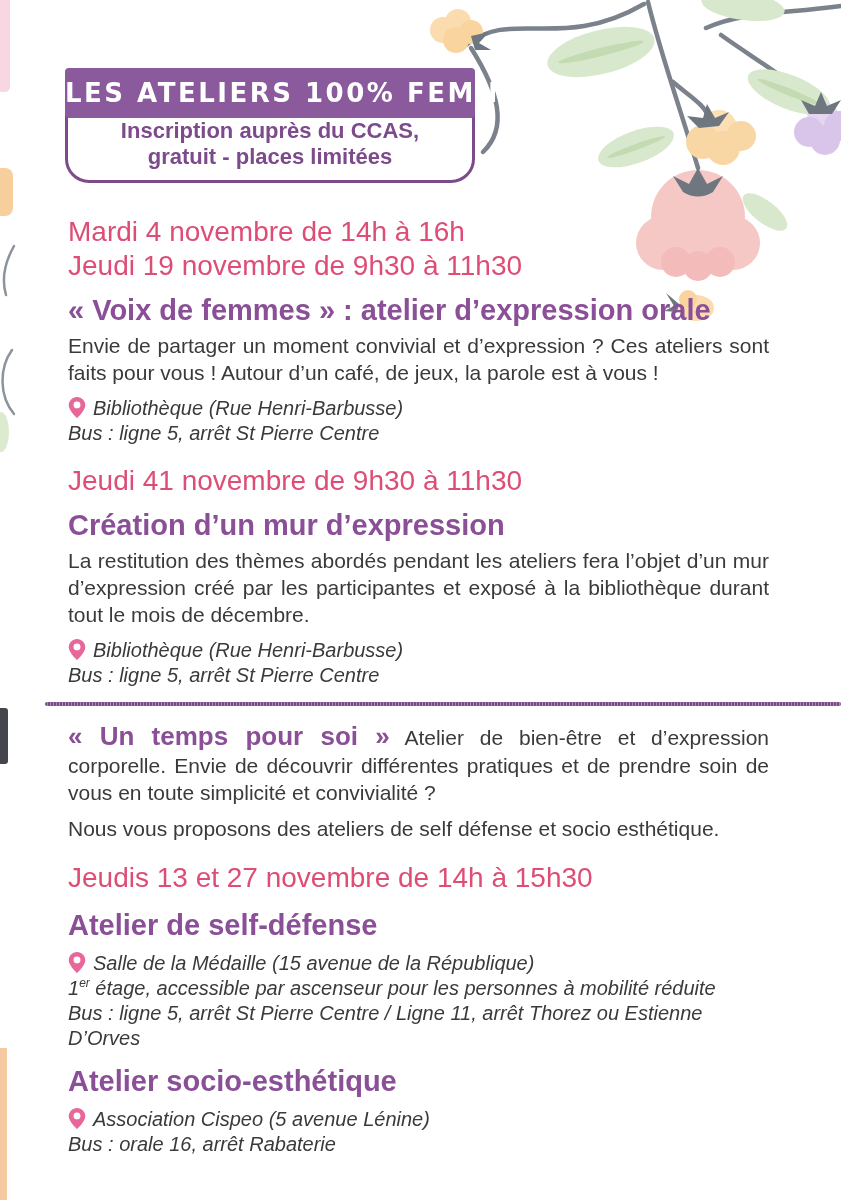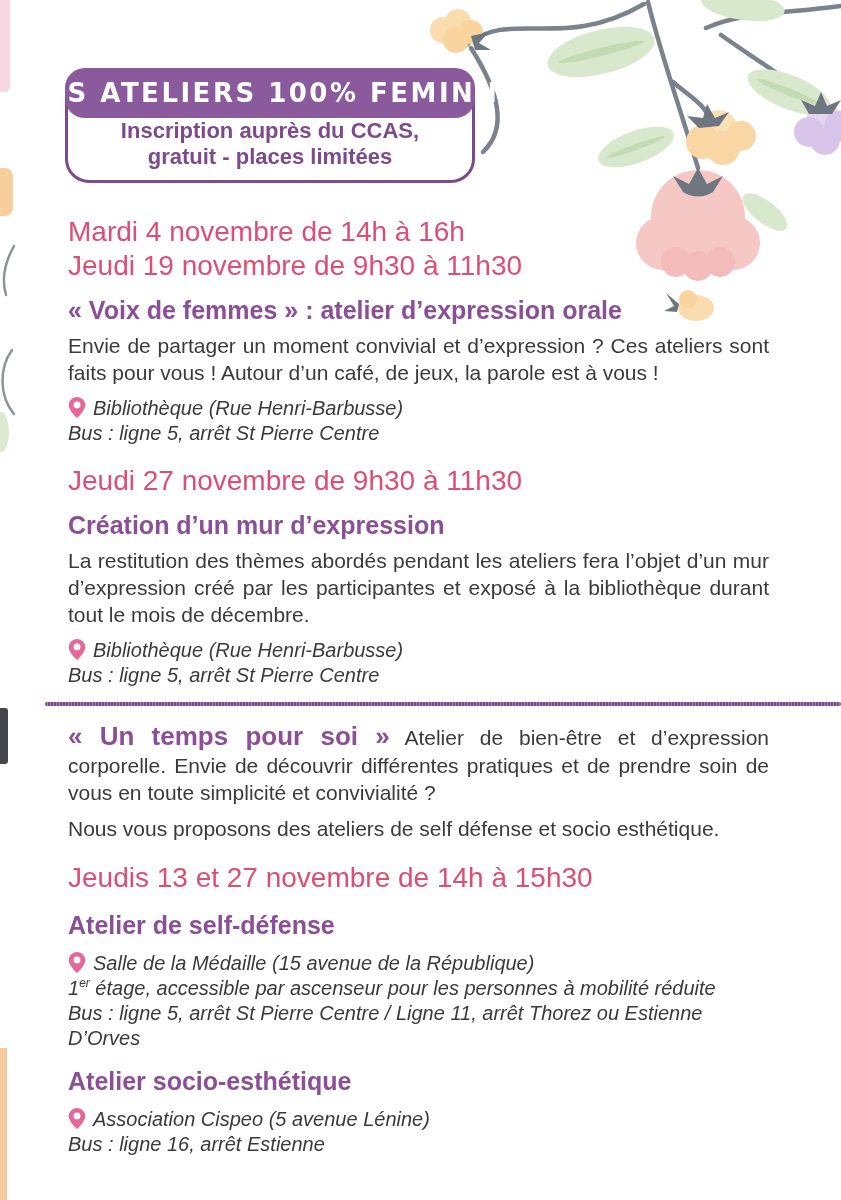--- a/index.html
+++ b/index.html
@@ -28,24 +28,24 @@
   
   .badge{
     position:absolute;left:65px;top:68px;width:404px;
     border:3px solid var(--accent);
     border-radius:24px;
     background:#fff;
     z-index:2;
   }
   .badge-top{
     background:var(--badge-bg);
-    border-radius:20px;
+    border-radius:4px;
     margin:-3px -3px 0 -3px;
     height:50px;
-    display:flex;align-items:center;justify-content:center;
+    display:flex;align-items:center;justify-content:flex-start;
   }
   .badge-title{
     color:#fff;font-weight:bold;font-size:26px;letter-spacing:2.5px;
     font-family:"DejaVu Sans", sans-serif;
     white-space:nowrap;
   }
   .badge-sub{
     padding:0 6px 10px 6px;
     text-align:center;
     color:var(--accent);
@@ -59,21 +59,21 @@
     z-index:1;
   }
   .date{
     color:var(--date-pink);
     font-size:28px;line-height:34px;
     font-weight:400;
   }
   .wtitle{
     color:var(--heading);
     font-weight:bold;
-    font-size:25px;line-height:28px;
+    font-size:29px;line-height:28px;
     margin-top:13px;
   }
   .desc{
     font-size:21px;line-height:27px;
     text-align:justify;
     margin-top:8px;
   }
   .loc{
     font-style:italic;
     font-size:20px;line-height:25px;
@@ -212,21 +212,21 @@
       <span class="pin">
         <svg width="18" height="23" viewBox="0 0 24 30">
             <path d="M12 1 C 5.9 1 1 5.9 1 12 c0 7.5 11 17 11 17 s11-9.5 11-17 C23 5.9 18.1 1 12 1 Z" fill="#e8679a"></path>
             <circle cx="12" cy="11.5" r="4.6" fill="#ffffff"></circle>
           </svg>
       </span><span>Bibliothèque (Rue Henri-Barbusse)</span><br>
       <span>Bus : ligne 5, arrêt St Pierre Centre</span>
     </p>
 
     <p class="date mt-date1">
-      <span>Jeudi 27 novembre de 9h30 à 11h30</span>
+      <span>Jeudi 41 novembre de 9h30 à 11h30</span>
     </p>
     <p class="wtitle">Création d’un mur d’expression</p>
     <p class="desc">La restitution des thèmes abordés pendant les ateliers fera l’objet d’un mur d’expression créé par les participantes et exposé à la bibliothèque durant tout le mois de décembre.</p>
     <p class="loc">
       <span class="pin">
         <svg width="18" height="23" viewBox="0 0 24 30">
             <path d="M12 1 C 5.9 1 1 5.9 1 12 c0 7.5 11 17 11 17 s11-9.5 11-17 C23 5.9 18.1 1 12 1 Z" fill="#e8679a"></path>
             <circle cx="12" cy="11.5" r="4.6" fill="#ffffff"></circle>
           </svg>
       </span><span>Bibliothèque (Rue Henri-Barbusse)</span><br>
@@ -256,17 +256,17 @@
     </p>
 
     <p class="wtitle mt-h">Atelier socio-esthétique</p>
     <p class="loc mt-loc">
       <span class="pin">
         <svg width="18" height="23" viewBox="0 0 24 30">
             <path d="M12 1 C 5.9 1 1 5.9 1 12 c0 7.5 11 17 11 17 s11-9.5 11-17 C23 5.9 18.1 1 12 1 Z" fill="#e8679a"></path>
             <circle cx="12" cy="11.5" r="4.6" fill="#ffffff"></circle>
           </svg>
       </span><span>Association Cispeo (5 avenue Lénine)</span><br>
-      <span>Bus : ligne 16, arrêt Estienne</span>
+      <span>Bus : orale 16, arrêt Rabaterie</span>
     </p>
 
   </div>
 </div>
 
 </body></html>

